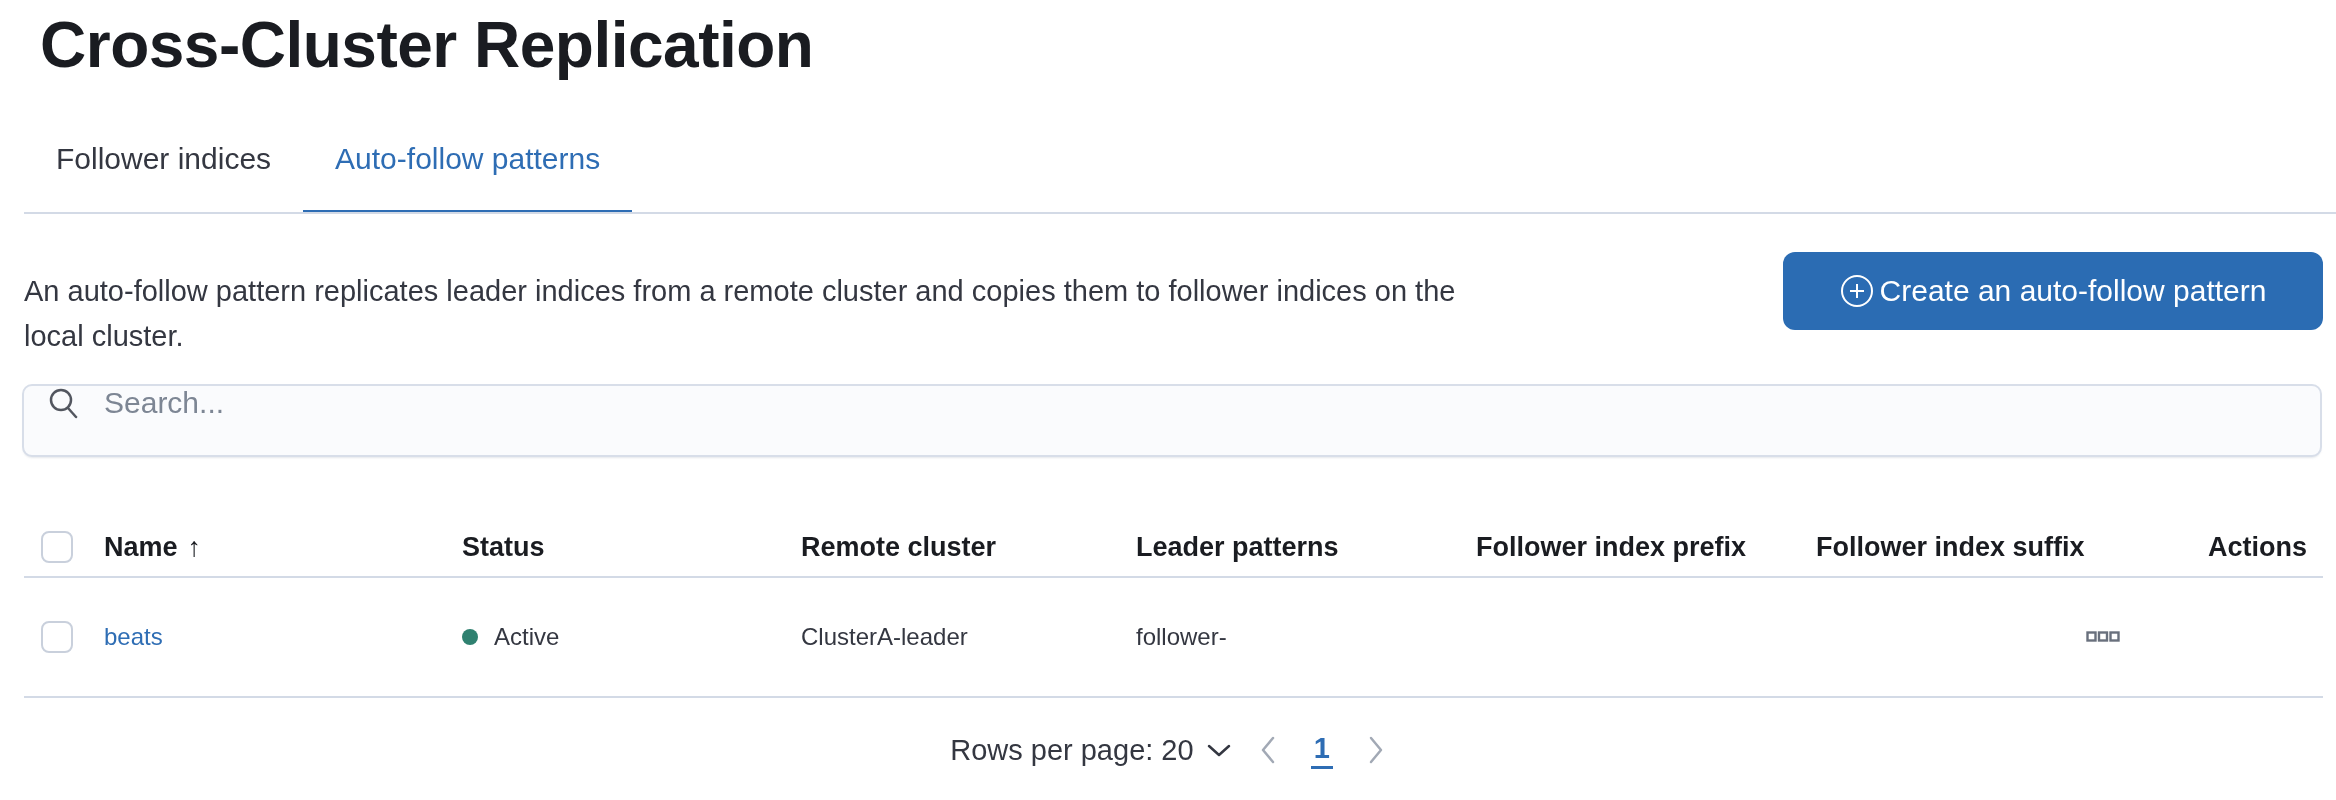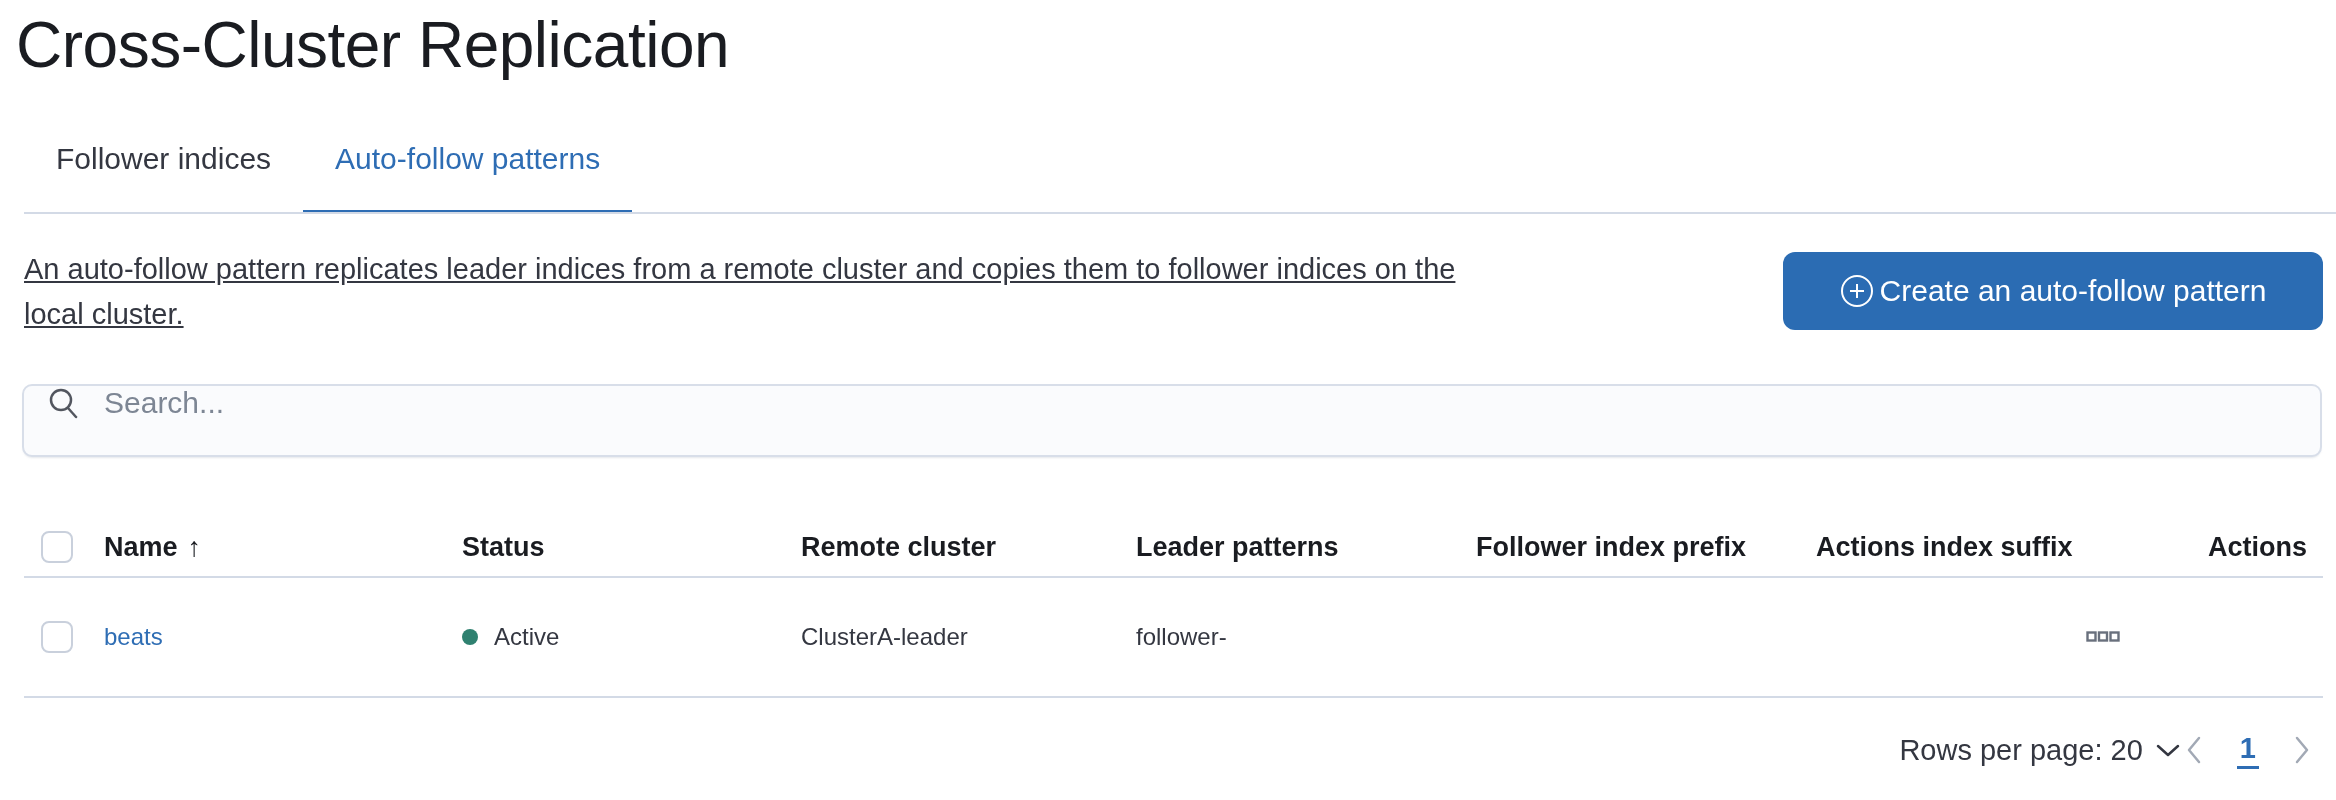--- a/index.html
+++ b/index.html
@@ -17,42 +17,42 @@
   body {
     position:relative;
     background:#ffffff;
     font-family:"Liberation Sans", sans-serif;
     color:var(--text);
     overflow:hidden;
   }
 
   
   .page-title {
-    position:absolute; left:16px; top:8px;
-    font-size:64px; font-weight:400; letter-spacing:-0.5px;
+    position:absolute; left:40px; top:8px;
+    font-size:64px; font-weight:700; letter-spacing:-0.5px;
     color:var(--title);
   }
 
   
   .tabs { position:absolute; left:24px; top:142px; display:flex; }
   .tab {
     height:72px; padding:0 32px; display:flex; 
     font-size:30px; color:var(--text); cursor:pointer;
     border-bottom:4px solid transparent;
   }
   .tab.active { color:var(--link); border-bottom-color:var(--link); }
   .tabs-divider {
     position:absolute; left:24px; right:0; top:212px; height:2px;
     background:var(--border);
   }
 
   
   .description {
-    position:absolute; left:24px; top:247px; width:1745px;
-    font-size:29px; line-height:45px; color:var(--text);text-decoration:underline;
+    position:absolute; left:24px; top:269px; width:1745px;
+    font-size:29px; line-height:45px; color:var(--text);
   }
   .description span { display:block; }
   .create-button {
     position:absolute; left:1783px; top:252px; width:540px; height:78px;
     background:var(--accent); color:#ffffff; border:none; border-radius:12px;
     font-family:"Liberation Sans", sans-serif; font-size:30px;
     display:flex; align-items:center; justify-content:center; gap:6px;
     cursor:pointer;
   }
 
@@ -92,21 +92,21 @@
   .sort-arrow { font-weight:400; margin-left:10px; font-size:27px; color:var(--title); }
   .link { color:var(--link); text-decoration:none; cursor:pointer; }
   .status { display:flex; align-items:center; gap:16px;text-align:right; }
   .dot { width:16px; height:16px; border-radius:50%; background:var(--status-active); }
   .multiline { line-height:44px; }
   .actions-btn { background:none; border:none; cursor:pointer; padding:4px; display:flex; }
 
   
   .footer {
     position:absolute; left:24px; top:700px; width:2299px; height:100px;
-    display:flex; align-items:center; justify-content:flex-end;
+    display:flex; align-items:center; justify-content:center;gap:23px;
   }
   .rows-per-page {
     display:flex; align-items:center; gap:12px; background:none; border:none;
     font-family:"Liberation Sans", sans-serif; font-size:29px; color:var(--text);
     cursor:pointer;
   }
   .pagination { display:flex; align-items:center; gap:30px; padding-right:8px; }
   .page-arrow { background:none; border:none; cursor:pointer; display:flex; padding:4px; }
   .page-number {
     font-size:29px; font-weight:700; color:var(--link);
@@ -161,21 +161,21 @@
     <div class="cell-check">
       <div class="checkbox"></div>
     </div>
     <div class="cell">
       <span>Name</span><span class="sort-arrow">↑</span>
     </div>
     <div class="cell">Status</div>
     <div class="cell">Remote cluster</div>
     <div class="cell">Leader patterns</div>
     <div class="cell">Follower index prefix</div>
-    <div class="cell">Actions index suffix</div>
+    <div class="cell">Follower index suffix</div>
     <div class="cell-actions">Actions</div>
   </div>
 
   <div class="trow">
     <div class="cell-check">
       <div class="checkbox"></div>
     </div>
     <div class="cell">
       <a class="link">beats</a>
     </div>

